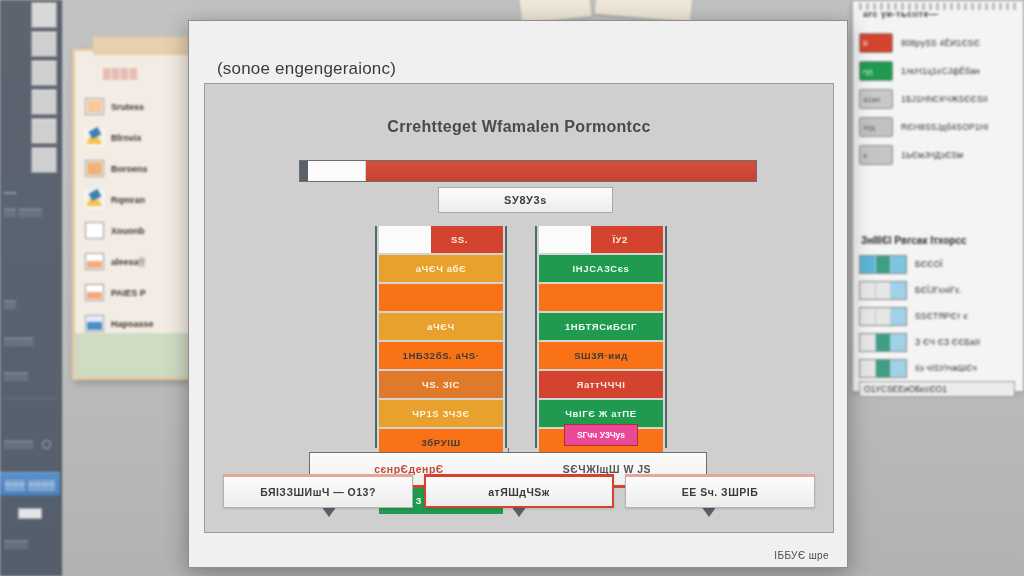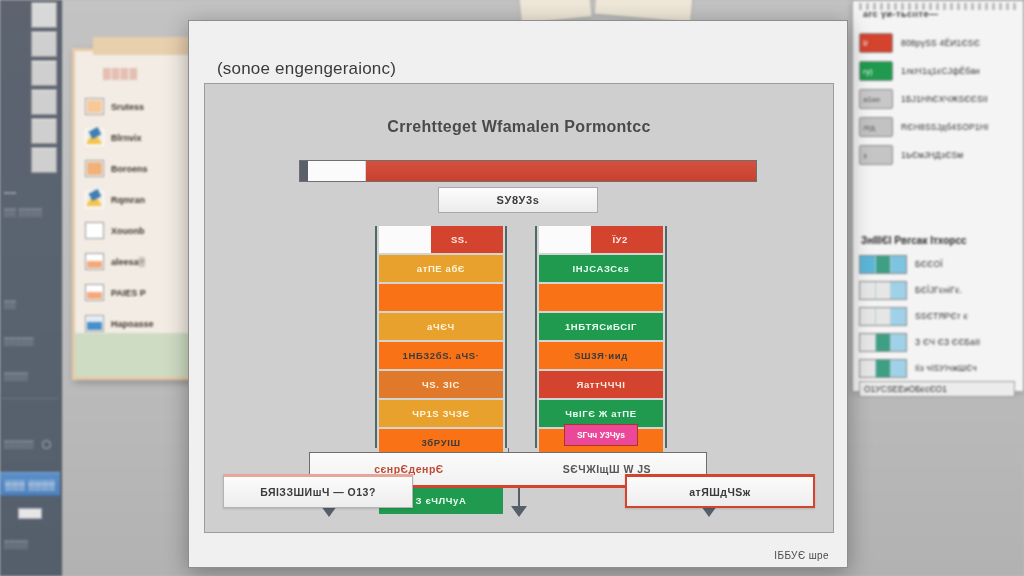--- a/index.html
+++ b/index.html
@@ -197,21 +197,21 @@
   .bar-wrap {
     position: absolute; left: 94px; top: 76px; width: 458px; height: 22px;
     background: #e9e9e9; border: 1px solid #6f6f6f;
     display: flex; align-items: stretch;
   }
   .bar-cap { width: 8px; background: #5a6069; flex: none; }
   .bar-white { width: 58px; background: #fbfbfb; flex: none; border-right: 1px solid #d6d6d6;}
   .bar-fill { flex: 1; background: linear-gradient(180deg,#d6503f 0%,#c8412f 100%); }
 
   .bar-label {
-    position: absolute; left: 233px; top: 103px; width: 160px; height: 26px;
+    position: absolute; left: 233px; top: 103px; width: 175px; height: 26px;
     background: linear-gradient(180deg,#fdfdfd 0%,#ebebeb 100%);
     border: 1px solid #a9a9a9;
     font-size: 11px; color: #3d3d3d; text-align: center; line-height: 25px;
     font-weight: bold; letter-spacing: .6px; filter: blur(.5px);
   }
 
   
   .cols {
     position: absolute; left: 170px; top: 142px; width: 292px; height: 222px;
     display: flex; justify-content: space-between;
@@ -462,21 +462,21 @@
     <div class="conn-v" style="left:236px; top:364px; height:10px;"></div>
     <div class="conn-v" style="left:303px; top:364px; height:10px;"></div>
     <div class="conn-v" style="left:368px; top:364px; height:10px;"></div>
     <div class="conn-v" style="left:434px; top:364px; height:10px;"></div>
     <div class="conn-h" style="left:104px; top:368px; width:398px;"></div>
 
     <div class="cols">
 
       <div class="col">
         <div class="cell split">ЅЅ.</div>
-        <div class="cell orange">атПЕ абЄ</div>
+        <div class="cell orange">аЧЄЧ абЄ</div>
         <div class="cell white"></div>
         <div class="cell orange">аЧЄЧ</div>
         <div class="cell white">1НБЗ2бЅ. аЧЅ·</div>
         <div class="cell orange2">ЧЅ. ЗІС</div>
         <div class="cell orange">ЧР1Ѕ ЗЧЗЄ</div>
         <div class="cell white">3бРУІШ</div>
         <div class="cell green">· бб ЗКЯЄШ</div>
         <div class="cell green">З єЧЛЧуА</div>
       </div>
 
@@ -503,18 +503,19 @@
     <div class="arrow-stem" style="left:123px; top:404px; height:20px;"></div>
     <div class="arrow" style="left:116px; top:422px;"></div>
     <div class="arrow-stem" style="left:313px; top:404px; height:20px;"></div>
     <div class="arrow" style="left:306px; top:422px;"></div>
     <div class="arrow-stem" style="left:503px; top:404px; height:20px;"></div>
     <div class="arrow" style="left:496px; top:422px;"></div>
 
     <div class="btns">
       <div class="btn soft">БЯІЗЗШИшЧ — O13?</div>
       <div class="btn outlined">атЯШдЧЅж</div>
+      <div class="btn soft">ЕЕ  Ѕч. ЗШРІБ</div>
     </div>
 
   </div>
 
   <div class="dlg-foot">ІББУЄ шре</div>
 </div>
 
 </body></html>

